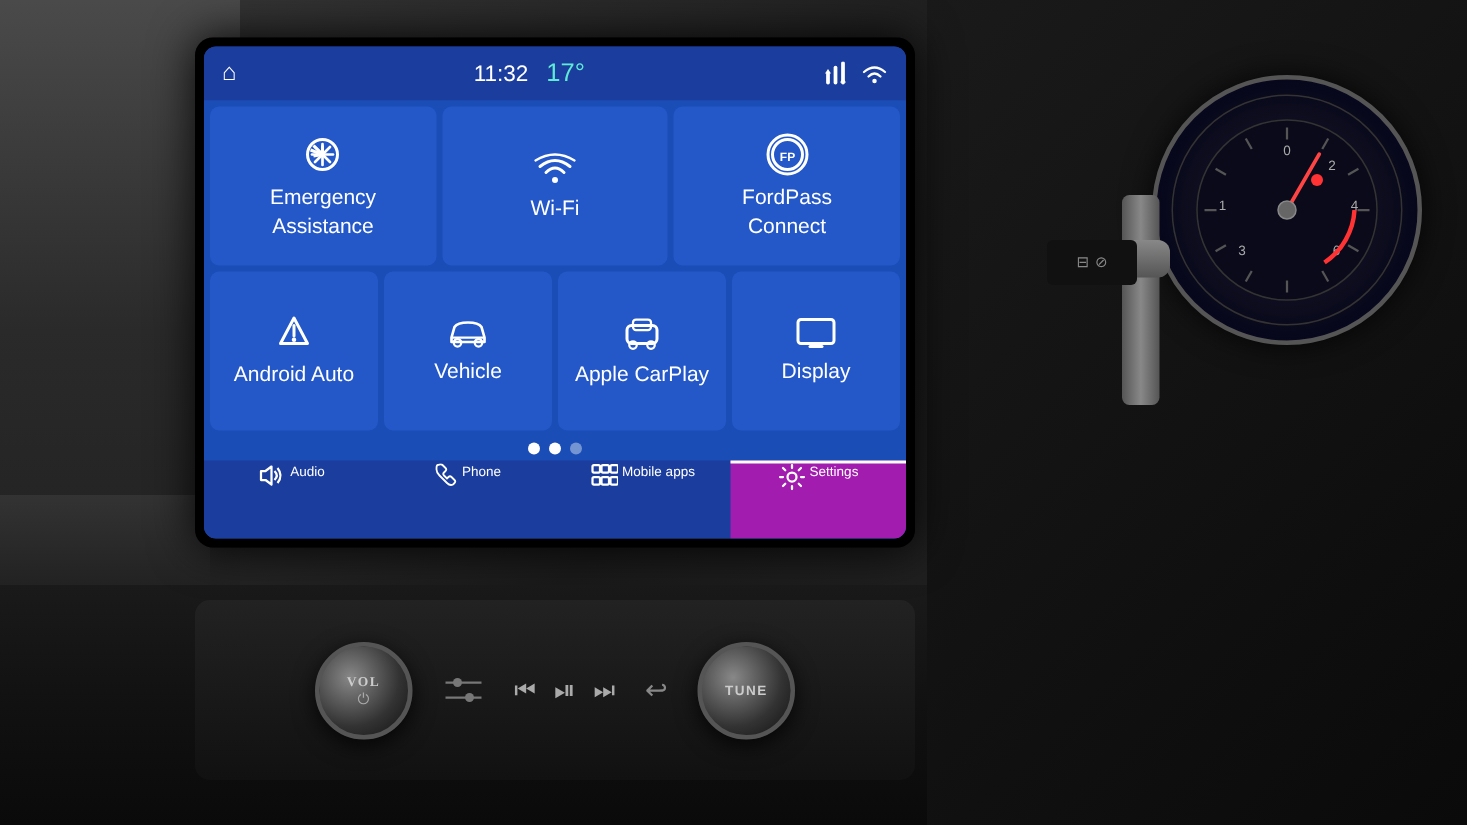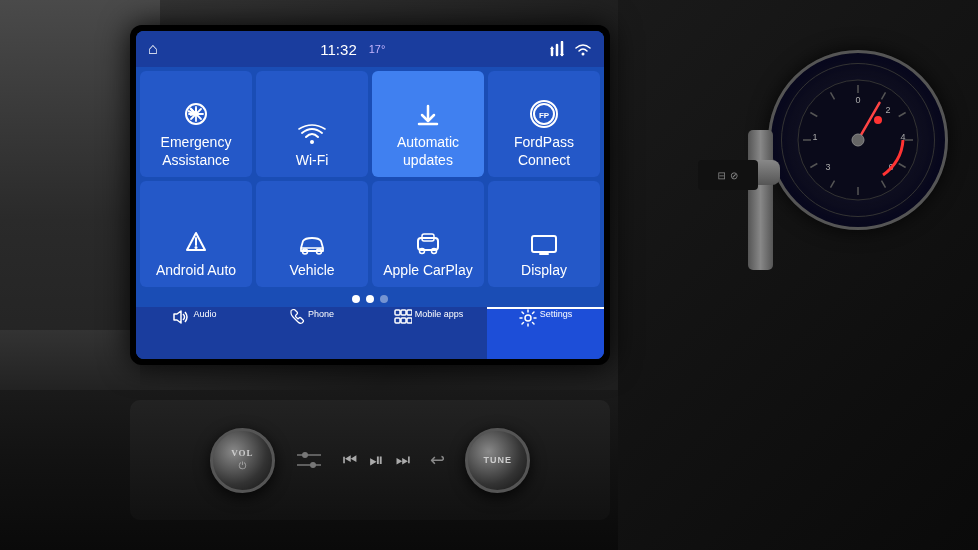--- a/index.html
+++ b/index.html
@@ -193,22 +193,22 @@
       text-align: center;
     }
 
     .time-display {
       color: white;
       font-size: 15px;
       font-weight: 500;
     }
 
     .temp-display {
-      color: #c4b5fd;
-      font-size: 11px;
+      color: #5eead4;
+      font-size: 17px;
     }
 
     .top-bar-right {
       display: flex;
       gap: 8px;
       align-items: center;
     }
 
     
     .main-area {
@@ -226,21 +226,21 @@
       flex: 1;
     }
 
     .grid-cell {
       flex: 1;
       background: #2458c8;
       border-radius: 6px;
       display: flex;
       flex-direction: column;
       align-items: center;
-      justify-content: flex-end;
+      justify-content: center;
       gap: 5px;
       cursor: pointer;
       transition: background 0.15s;
       padding: 8px 4px;
     }
 
     .grid-cell.active-updates {
       background: #4080f0;
     }
 
@@ -284,21 +284,21 @@
       display: flex;
       flex-direction: row;
       align-items: flex-start;
       justify-content: center;
       gap: 3px;
       cursor: pointer;
       border-top: 2px solid transparent;
     }
 
     .nav-item.active {
-      background: #1d4ed8;
+      background: #a21caf;
       border-top-color: white;
     }
 
     .nav-label {
       font-size: 9px;
       color: white;
       font-weight: 500;
     }
 
     .ford-pass-icon {
@@ -466,28 +466,20 @@
           <svg width="28" height="24" viewBox="0 0 28 24">
             <path d="M14,20 L14,20" stroke="white" stroke-width="2.5" stroke-linecap="round"></path>
             <path d="M8,15 Q14,9 20,15" stroke="white" stroke-width="2" fill="none" stroke-linecap="round"></path>
             <path d="M4,11 Q14,3 24,11" stroke="white" stroke-width="2" fill="none" stroke-linecap="round"></path>
             <path d="M1,7 Q14,-1 27,7" stroke="white" stroke-width="1.5" fill="none" stroke-linecap="round"></path>
             <circle cx="14" cy="20" r="2" fill="white"></circle>
           </svg>
           <span class="cell-label">Wi-Fi</span>
         </div>
 
-        <div class="grid-cell active-updates">
-          <svg width="26" height="26" viewBox="0 0 26 26">
-            <line x1="13" y1="4" x2="13" y2="18" stroke="white" stroke-width="2.5" stroke-linecap="round"></line>
-            <polyline points="7,13 13,19 19,13" stroke="white" stroke-width="2.5" fill="none" stroke-linejoin="round" stroke-linecap="round"></polyline>
-            <line x1="4" y1="22" x2="22" y2="22" stroke="white" stroke-width="2.5" stroke-linecap="round"></line>
-          </svg>
-          <span class="cell-label">Automatic<br>updates</span>
-        </div>
 
         <div class="grid-cell">
           <div class="ford-pass-icon">
             <svg width="24" height="24" viewBox="0 0 24 24">
               <circle cx="12" cy="12" r="10" stroke="white" stroke-width="2" fill="none"></circle>
               <text x="12" y="16" fill="white" font-size="8" text-anchor="middle" font-weight="bold">FP</text>
             </svg>
           </div>
           <span class="cell-label">FordPass<br>Connect</span>
         </div>

